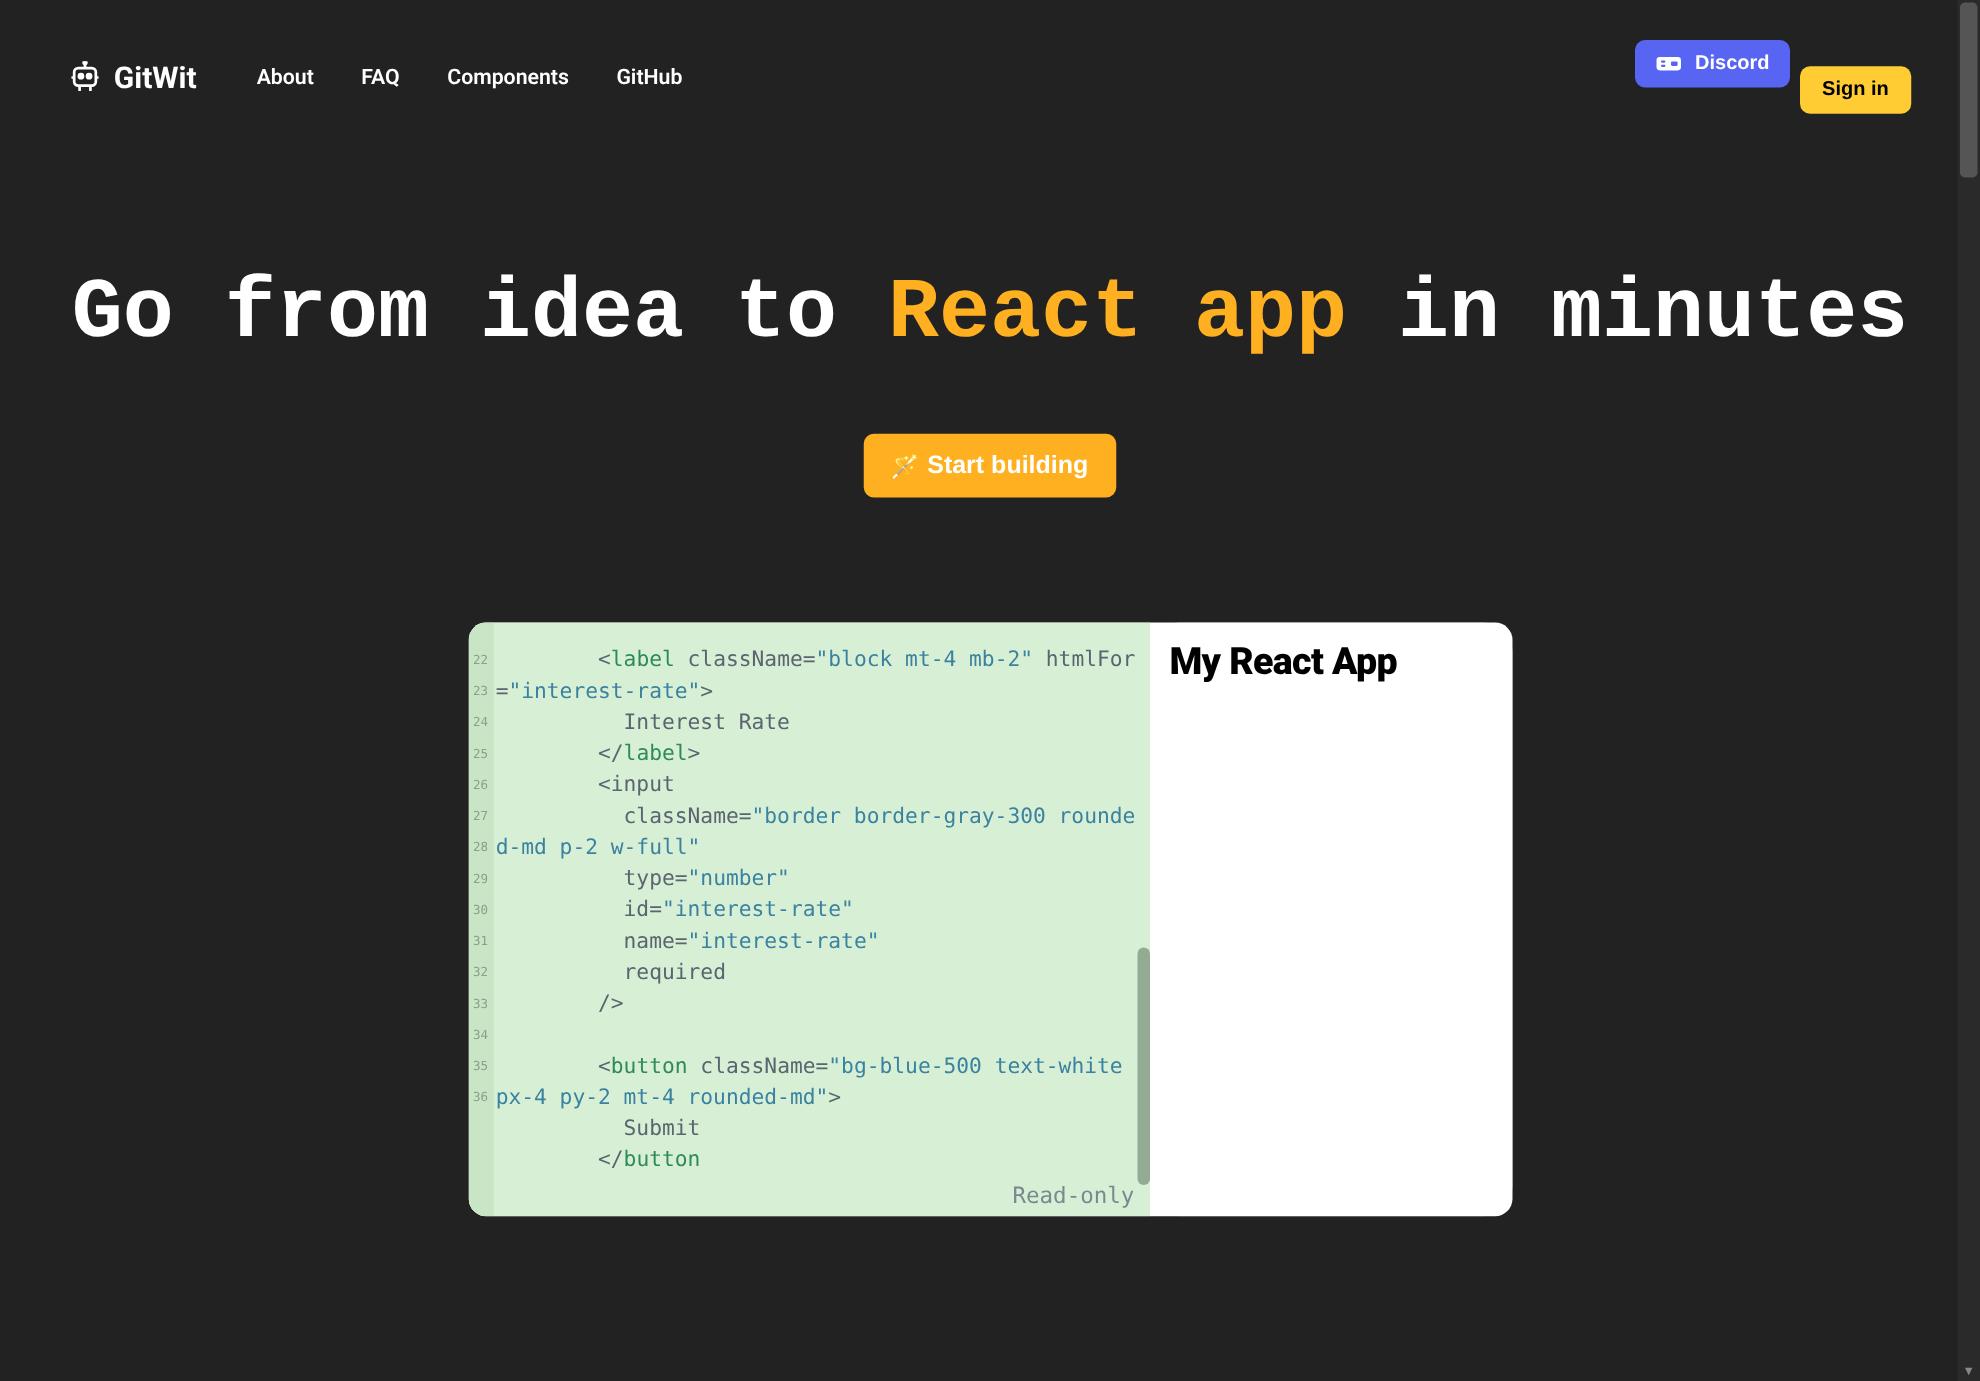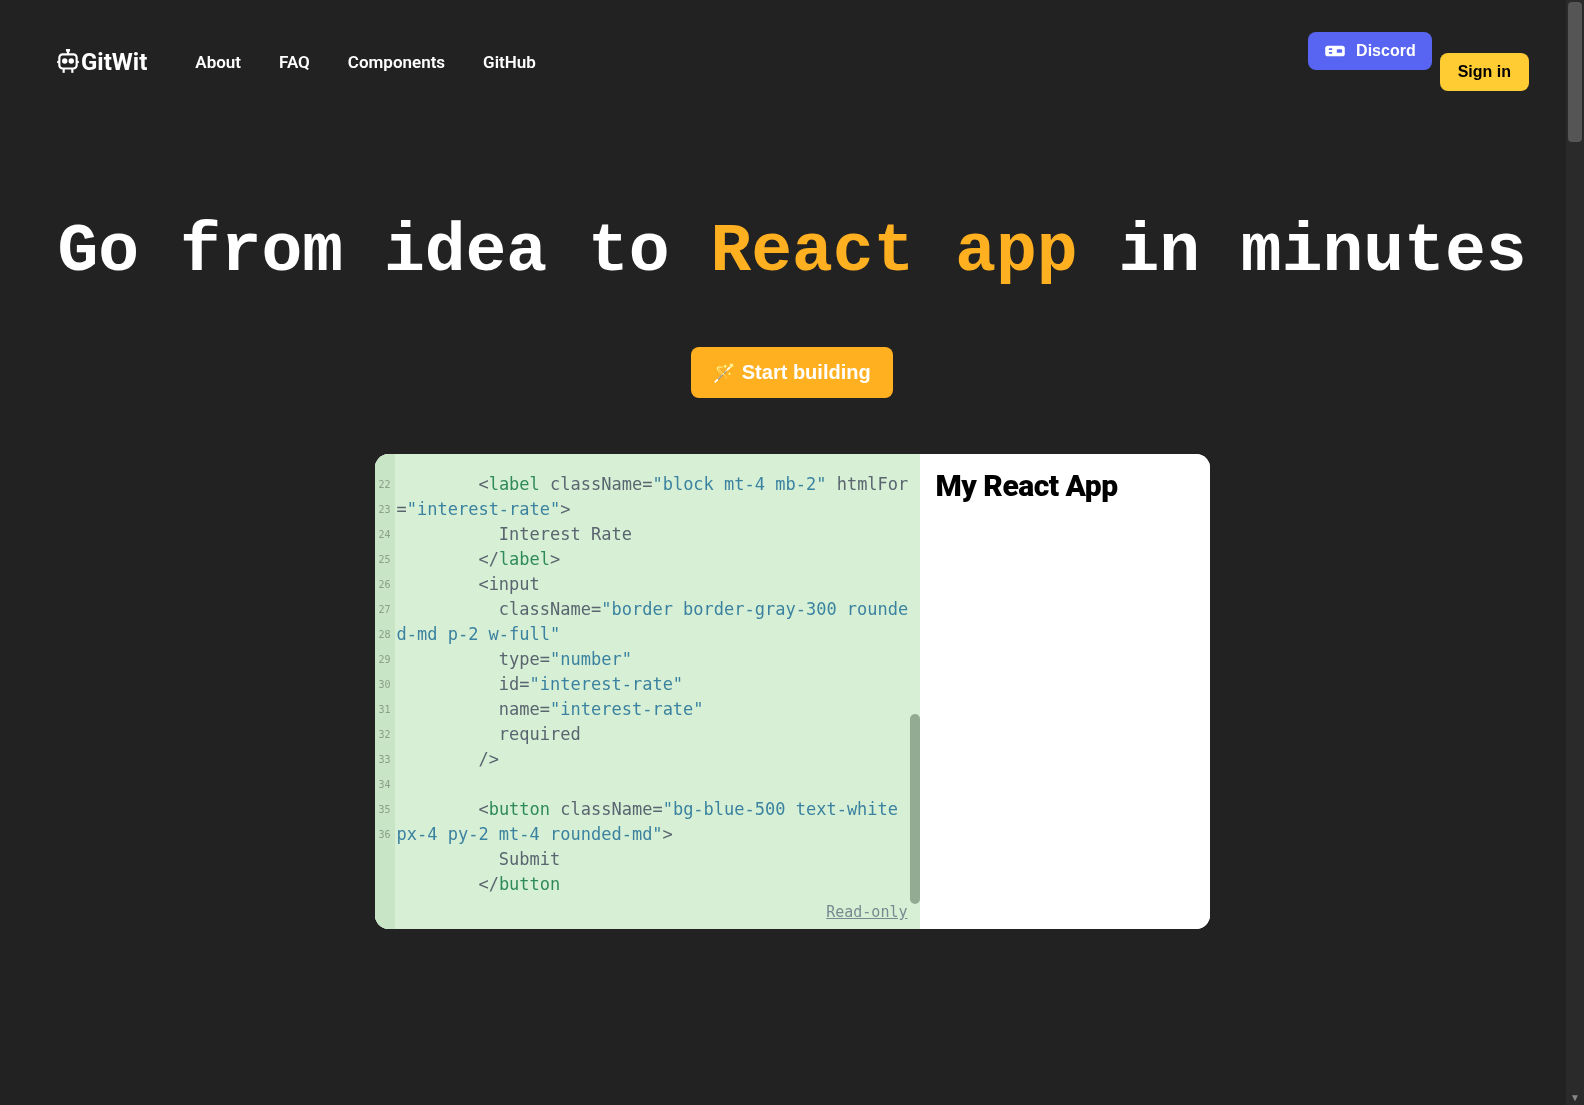--- a/index.html
+++ b/index.html
@@ -18,20 +18,21 @@
     }
     .header {
       display: flex;
       align-items: center;
       padding: 32px 55px;
       gap: 48px;
     }
     .logo-group {
       display: flex;
       align-items: center;
+      gap: 10px;
     }
     .logo-icon {
       width: 26px;
       height: 26px;
     }
     .logo-text {
       font-size: 24px;
       font-weight: 700;
       color: #ffffff;
     }
@@ -111,21 +112,21 @@
       gap: 6px;
     }
     .wand {
       font-size: 18px;
       filter: grayscale(0.2) brightness(1.8);
     }
     .demo-window {
       width: 835px;
       height: 475px;
       background: #ffffff;
-      margin: 56px auto 0;
+      margin: 100px auto 0;
       border-radius: 14px;
       display: flex;
       overflow: hidden;
       position: relative;
     }
     .code-panel {
       width: 545px;
       background: #d7f0d5;
       position: relative;
       font-family: "SF Mono", Monaco, Consolas, monospace;
@@ -155,37 +156,37 @@
       white-space: pre-wrap;
       word-break: break-all;
     }
     .tag { color: #2f8a5b; }
     .str { color: #3b82a0; }
     .readonly {
       position: absolute;
       bottom: 4px;
       right: 12px;
       color: #7a8890;
-      font-size: 15px;
+      font-size: 18px;
       font-family: "SF Mono", Monaco, monospace;
-      text-decoration: underline;
     }
     .code-scroll {
       position: absolute;
       right: 0;
       top: 260px;
       width: 10px;
       height: 190px;
       background: #93ab92;
       border-radius: 5px;
     }
     .preview-panel {
       flex: 1;
       background: #ffffff;
       padding: 14px 16px;
+      border-radius: 24px;
     }
     .preview-title {
       font-size: 30px;
       font-weight: 900;
       color: #000000;
       letter-spacing: -0.5px;
     }
     .main-scroll {
       position: absolute;
       right: 0;

